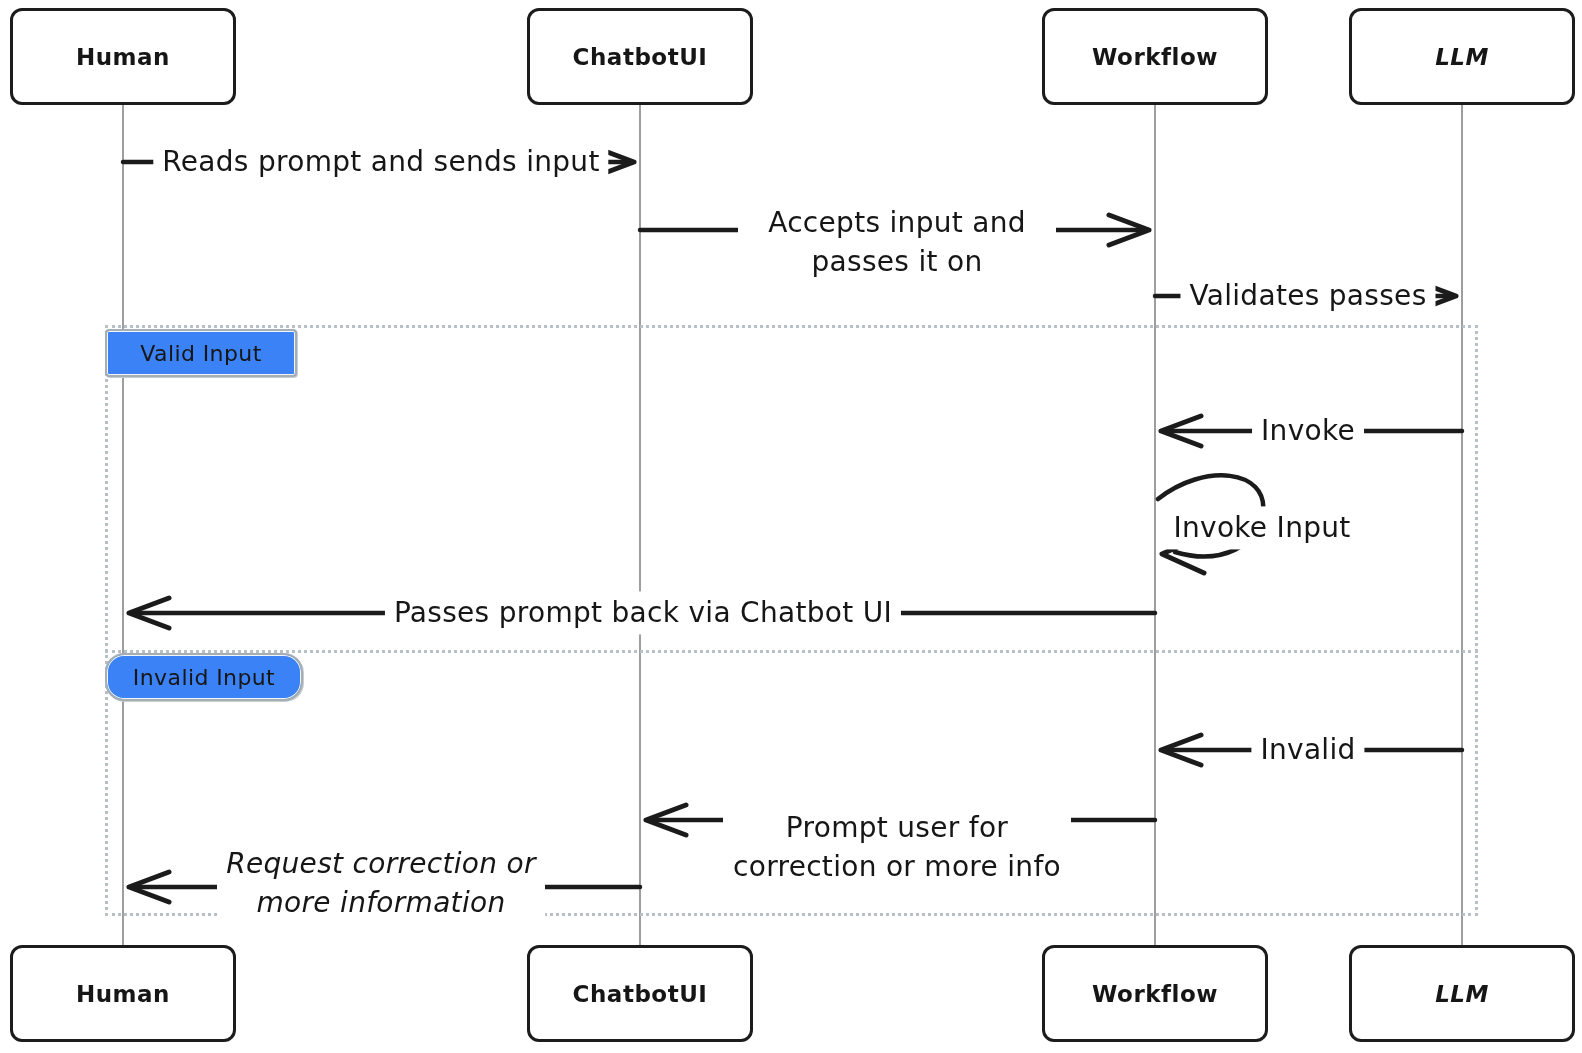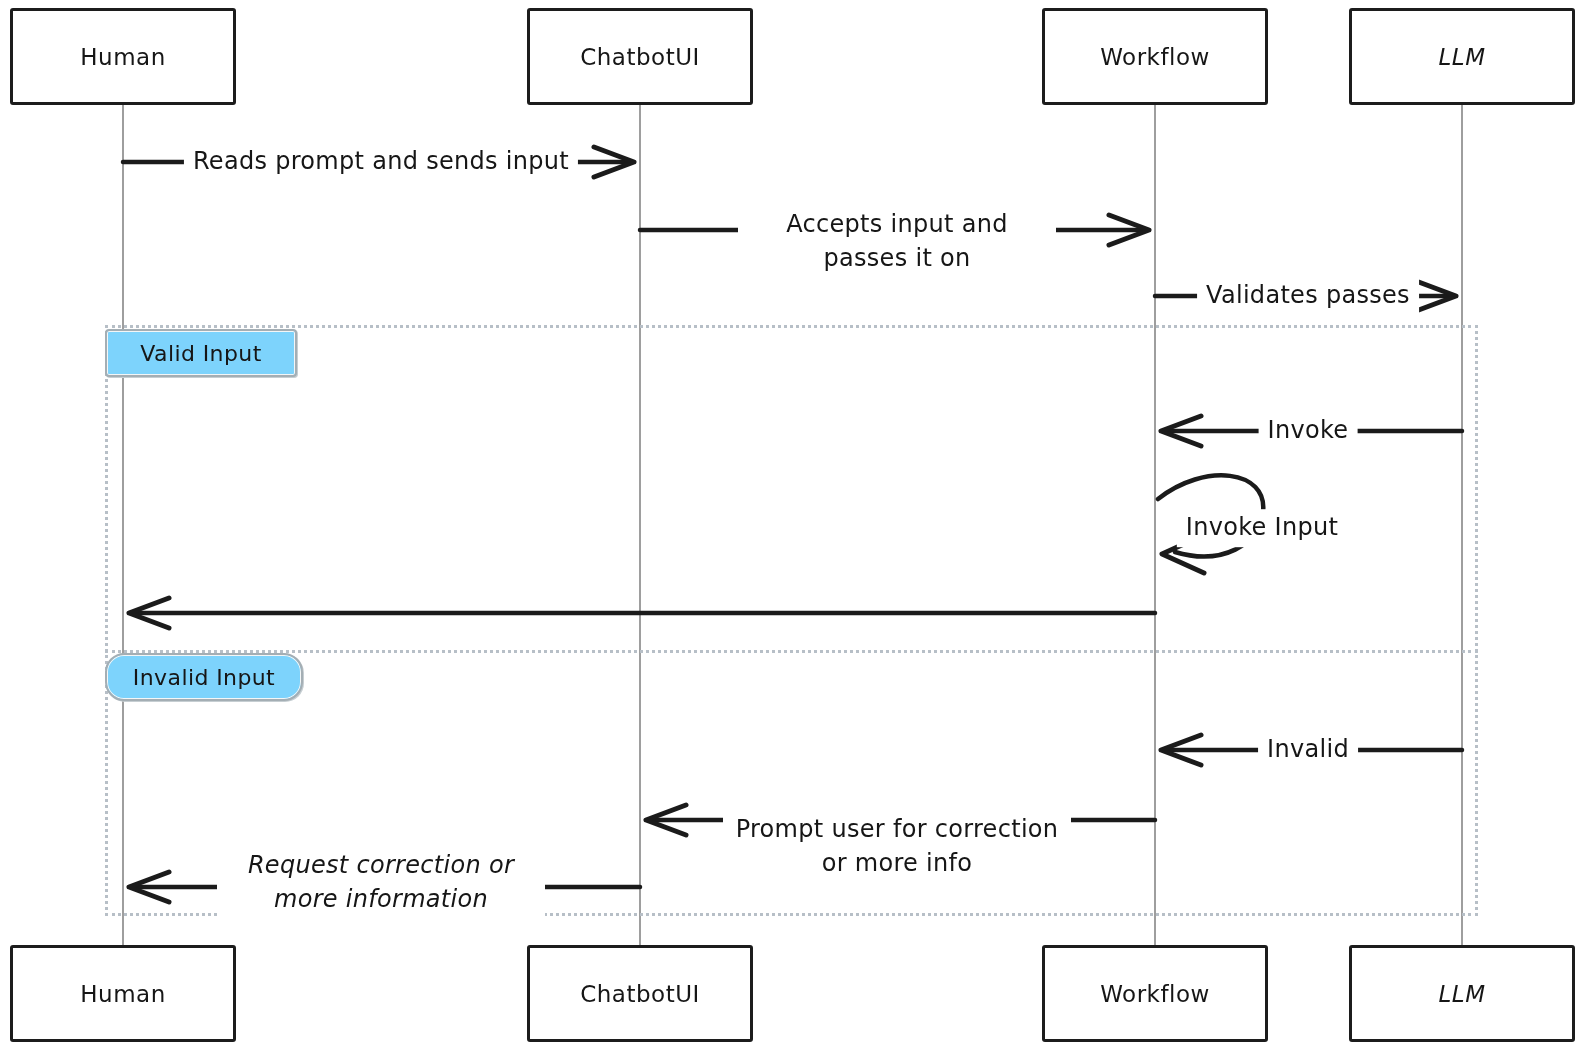--- a/index.html
+++ b/index.html
@@ -9,40 +9,40 @@
   }
   
   .lifeline{position:absolute;top:105px;height:840px;width:2px;background:#9e9e9e;z-index:1;}
   
   .alt-frame{position:absolute;left:105px;top:325px;width:1373px;height:591px;
     border:3px dotted #b7bfc7;box-sizing:border-box;z-index:2;background:transparent;}
   .alt-divider{position:absolute;left:105px;top:650px;width:1373px;height:0;
     border-top:3px dotted #b7bfc7;z-index:2;}
   
   .section-label{position:absolute;left:105px;width:192px;height:48px;
-    background:#7dd3fc;border:2px solid #a4aeb4;border-radius:4px;
+    background:#3b82f6;border:2px solid #a4aeb4;border-radius:4px;
     box-shadow:1px 1px 0 #c6ced2, inset 0 0 0 1px #f3f6f7;
     display:flex;align-items:center;justify-content:center;
     font-size:22px;letter-spacing:.4px;z-index:6;box-sizing:border-box;}
   .section-label.valid{top:329px;}
   .section-label.invalid{top:653px;width:198px;border-radius:19px;}
   
   .actor{position:absolute;width:226px;height:97px;background:#ffffff;
-    border:3.5px solid #1c1c1c;border-radius:3px;box-sizing:border-box;
+    border:3.5px solid #1c1c1c;border-radius:12px;box-sizing:border-box;
     display:flex;align-items:center;justify-content:center;
-    font-size:23px;letter-spacing:.5px;z-index:7;}
+    font-size:23px;letter-spacing:.5px;z-index:7;font-weight:bold;}
   .actor.llm-style{font-style:italic;}
   
   svg.arrows{position:absolute;left:0;top:0;z-index:3;}
   .msgline{stroke:#1b1b1b;stroke-width:4.5;stroke-linecap:round;fill:none;}
   .chevron{stroke:#1b1b1b;stroke-width:5;fill:none;stroke-linecap:round;stroke-linejoin:round;}
   .loop{stroke:#1b1b1b;stroke-width:4.5;fill:none;stroke-linecap:round;}
   
   .msg{position:absolute;transform:translate(-50%,-50%);background:#ffffff;
-    padding:2px 9px;font-size:24px;letter-spacing:.3px;line-height:1.4;
+    padding:2px 9px;font-size:28px;letter-spacing:.3px;line-height:1.4;
     text-align:center;z-index:5;white-space:nowrap;}
   .msg.wrap{white-space:normal;}
   .msg.w300{width:300px;margin-top:12px;}
   .msg.w330{width:330px;margin-top:32px;}
   .msg.w310{width:310px;font-style:italic;}
 </style>
 </head>
 <body>
 
 <div class="canvas">
@@ -92,20 +92,21 @@
       <line class="msgline" x1="640" y1="887" x2="135" y2="887"></line>
       <polyline class="chevron" points="169,872 129,887 169,902"></polyline>
     </g>
   </svg>
 
   <div class="msg" style="left:381px;top:162px">Reads prompt and sends input</div>
   <div class="msg wrap w300" style="left:897px;top:230px">Accepts input and passes it on</div>
   <div class="msg" style="left:1308px;top:296px">Validates passes</div>
   <div class="msg" style="left:1308px;top:431px">Invoke</div>
   <div class="msg" style="left:1262px;top:528px">Invoke Input</div>
+  <div class="msg" style="left:643px;top:613px">Passes prompt back via Chatbot UI</div>
   <div class="msg" style="left:1308px;top:750px">Invalid</div>
   <div class="msg wrap w330" style="left:897px;top:815px">Prompt user for correction or more info</div>
   <div class="msg wrap w310" style="left:381px;top:883px">Request correction or more information</div>
 
   <div class="section-label valid">
     <span>Valid Input</span>
   </div>
   <div class="section-label invalid">
     <span>Invalid Input</span>
   </div>

